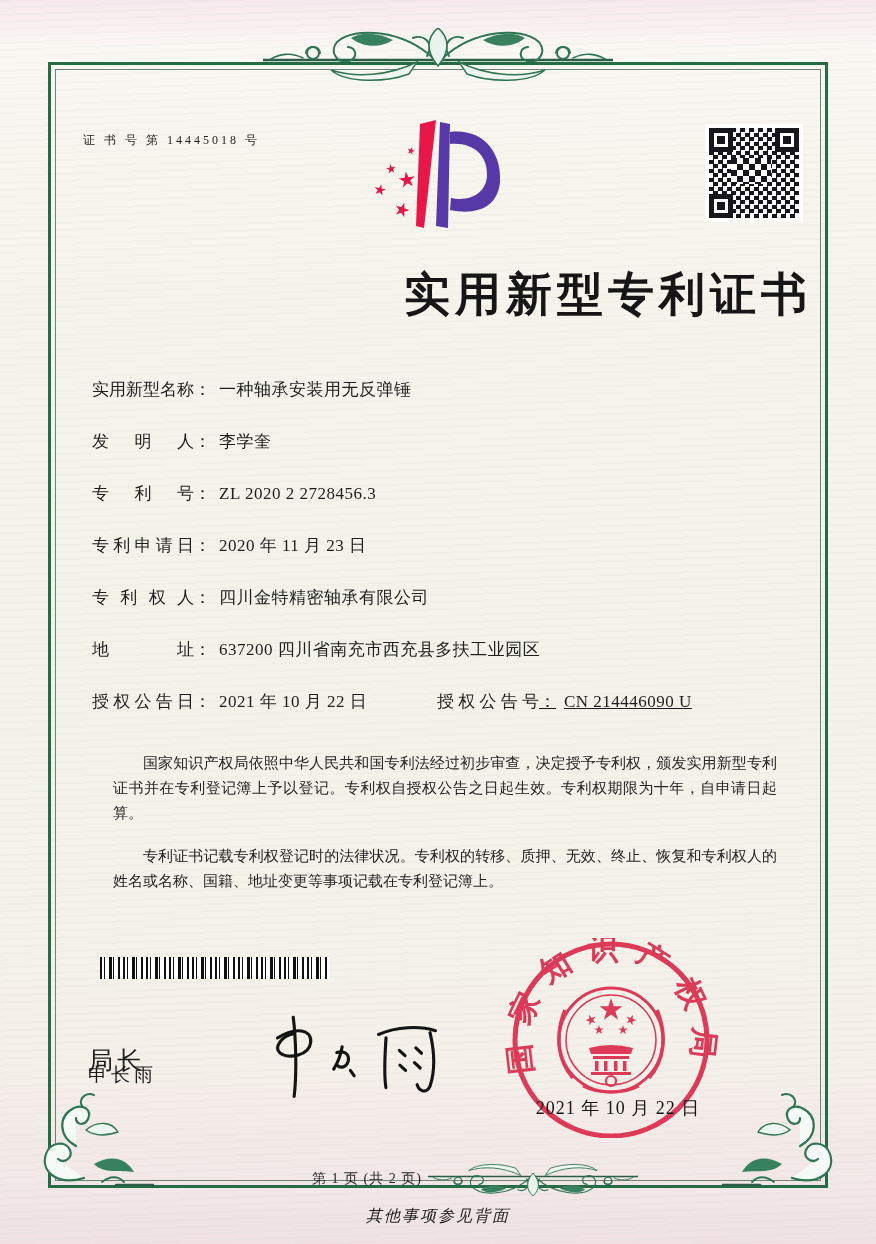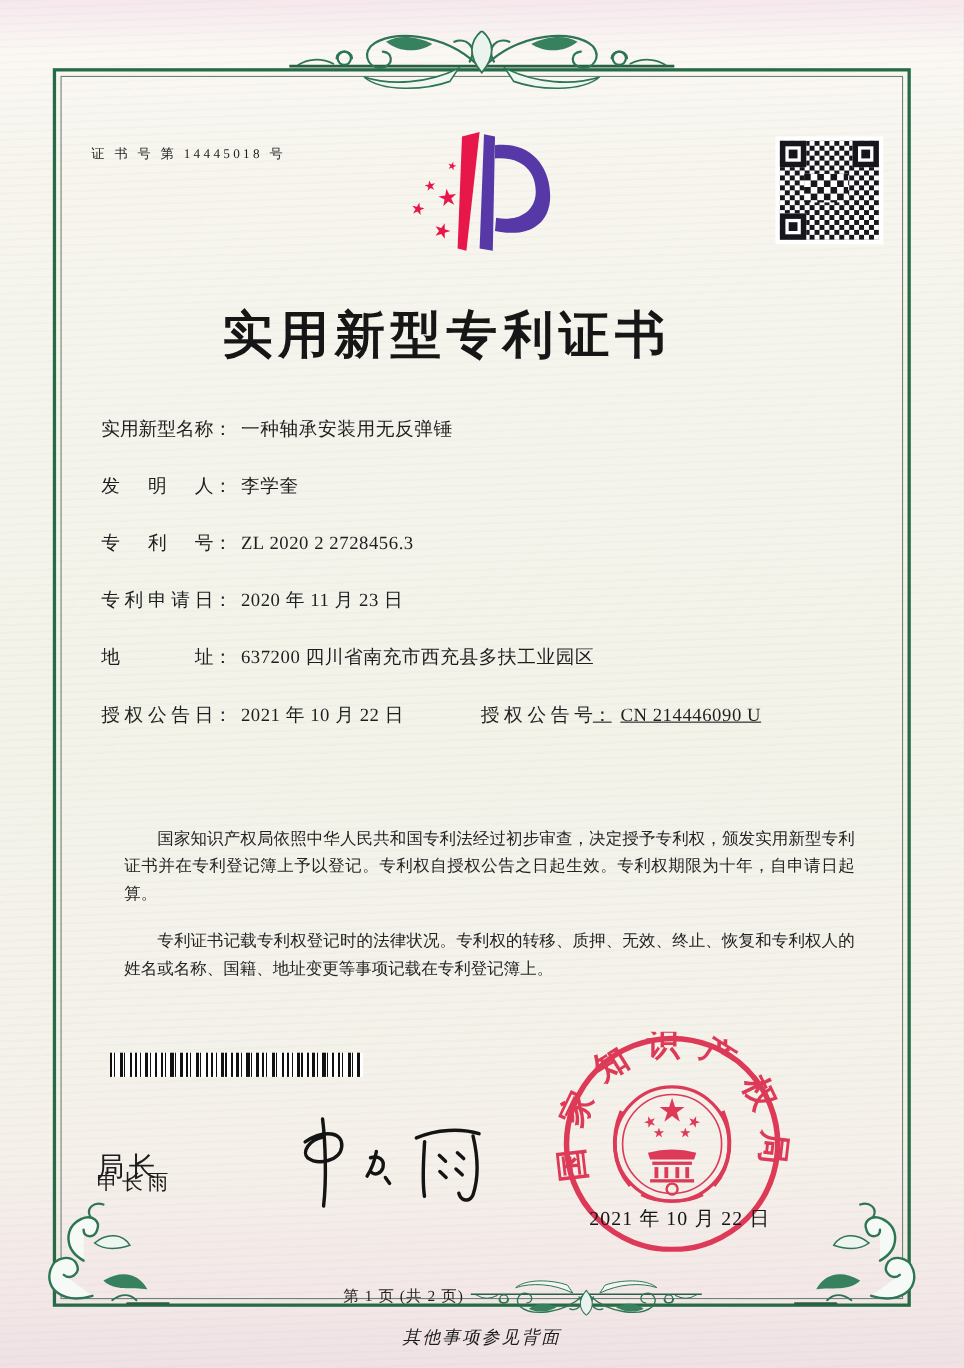--- a/index.html
+++ b/index.html
@@ -25,21 +25,21 @@
   .logo{position:absolute;left:350px;top:110px;}
   .qr{position:absolute;left:705px;top:124px;width:98px;height:98px;background:#fff;padding:4px;box-sizing:border-box;}
   .qr-inner{position:relative;width:100%;height:100%;
     background:repeating-conic-gradient(#16161c 0% 25%, #ffffff 0% 50%);
     background-size:9px 9px;}
   .qr-inner::before{content:'';position:absolute;left:22px;top:30px;width:40px;height:26px;
     background:repeating-conic-gradient(#ffffff 0% 25%, #16161c 0% 50%);background-size:12px 12px;}
   .finder{position:absolute;width:24px;height:24px;border:5px solid #16161c;background:#fff;box-sizing:border-box;}
   .finder::after{content:'';position:absolute;inset:3px;background:#16161c;}
   .f-tl{left:0;top:0}.f-tr{right:0;top:0}.f-bl{left:0;bottom:0}
-  .title{position:absolute;left:0;top:274px;width:812px;text-align:center;
+  .title{position:absolute;left:0;top:264px;width:812px;text-align:right;
     font-size:46px;font-weight:bold;letter-spacing:5px;color:#161616;}
   
   .fields{position:absolute;left:92px;top:380px;width:700px;font-size:17px;color:#1e1e1e;}
   .frow{line-height:20px;margin-bottom:32px;position:relative;white-space:nowrap;}
   .flabel{display:inline-block;width:102px;text-align:justify;text-align-last:justify;vertical-align:bottom;}
   .fval{margin-left:8px;letter-spacing:0.5px;}
   .fcol2{position:absolute;left:345px;top:0;text-decoration:underline;}
   
   .body-text{position:absolute;left:95px;top:733px;width:700px;font-size:15px;line-height:25px;
     text-align:justify;color:#242424;}
@@ -142,20 +142,23 @@
       <span class="flabel">实用新型名称</span><span>：</span><span class="fval">一种轴承安装用无反弹锤</span>
     </div>
     <div class="frow">
       <span class="flabel">发明人</span><span>：</span><span class="fval">李学奎</span>
     </div>
     <div class="frow">
       <span class="flabel">专利号</span><span>：</span><span class="fval">ZL 2020 2 2728456.3</span>
     </div>
     <div class="frow">
       <span class="flabel">专利申请日</span><span>：</span><span class="fval">2020 年 11 月 23 日</span>
+    </div>
+    <div class="frow">
+      <span class="flabel">专利权人</span><span>：</span><span class="fval">四川金特精密轴承有限公司</span>
     </div>
     <div class="frow">
       <span class="flabel">地址</span><span>：</span><span class="fval">637200 四川省南充市西充县多扶工业园区</span>
     </div>
     <div class="frow">
       <span>
         <span class="flabel">授权公告日</span><span>：</span><span class="fval">2021 年 10 月 22 日</span>
       </span>
       <span class="fcol2">
         <span class="flabel">授权公告号</span><span>：</span><span class="fval">CN 214446090 U</span>

